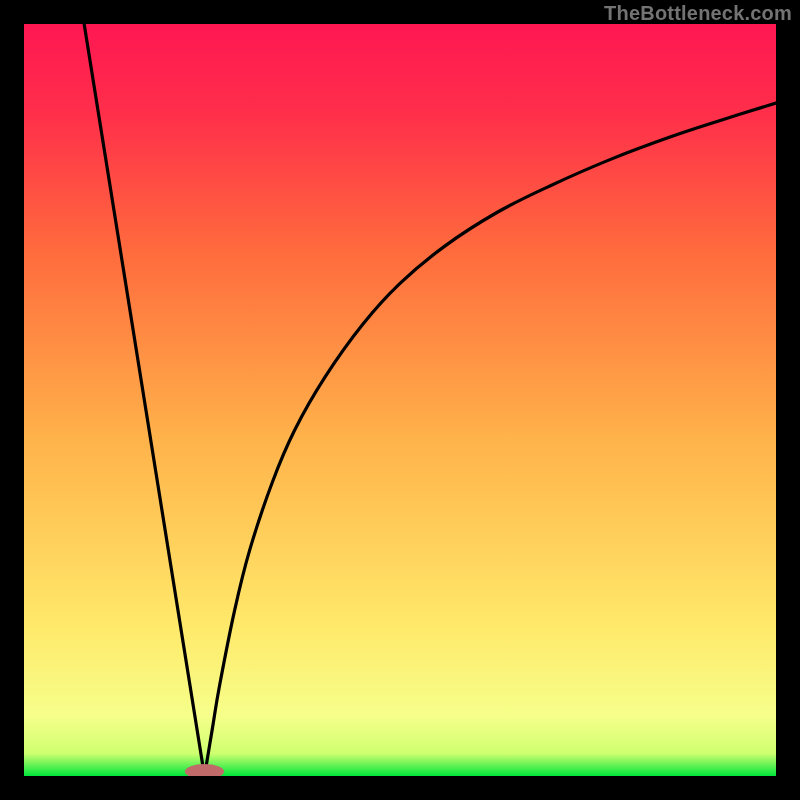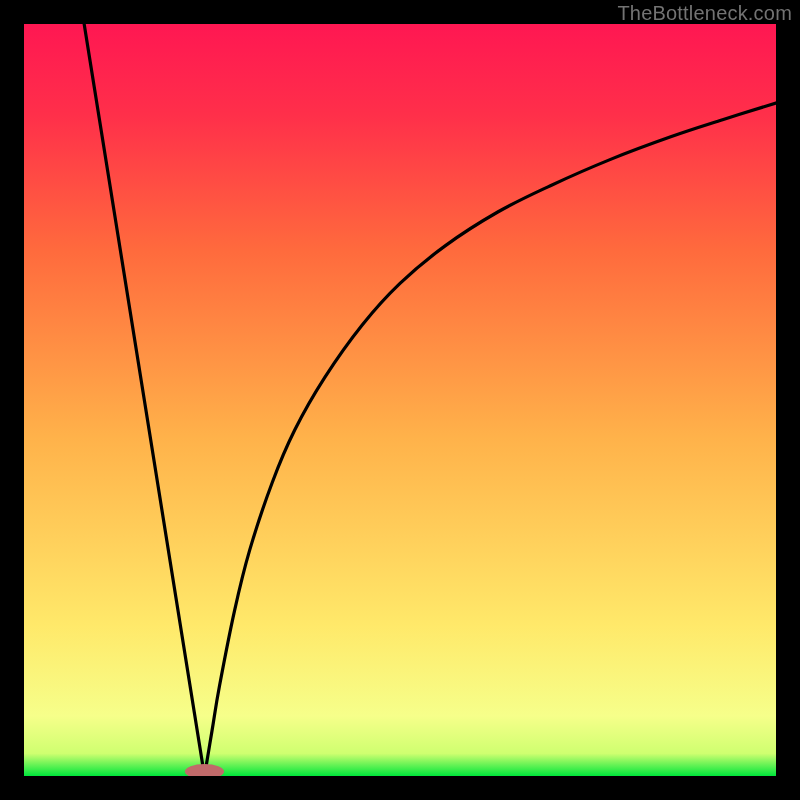--- a/index.html
+++ b/index.html
@@ -25,21 +25,21 @@
     top: 0;
     width: 752px;
     height: 752px;
   }
   .attribution {
     position: absolute;
     top: 2px;
     right: 8px;
     color: #737373;
     font-size: 20px;
-    font-weight: 400;
+    font-weight: 700;
     letter-spacing: 0.2px;
   }
 </style>
 </head>
 <body>
 
 <div class="frame">
   <svg class="plot" viewBox="0 0 752 752" preserveAspectRatio="none">
     <defs>
       <linearGradient id="bg-grad" x1="0" y1="1" x2="0" y2="0">

